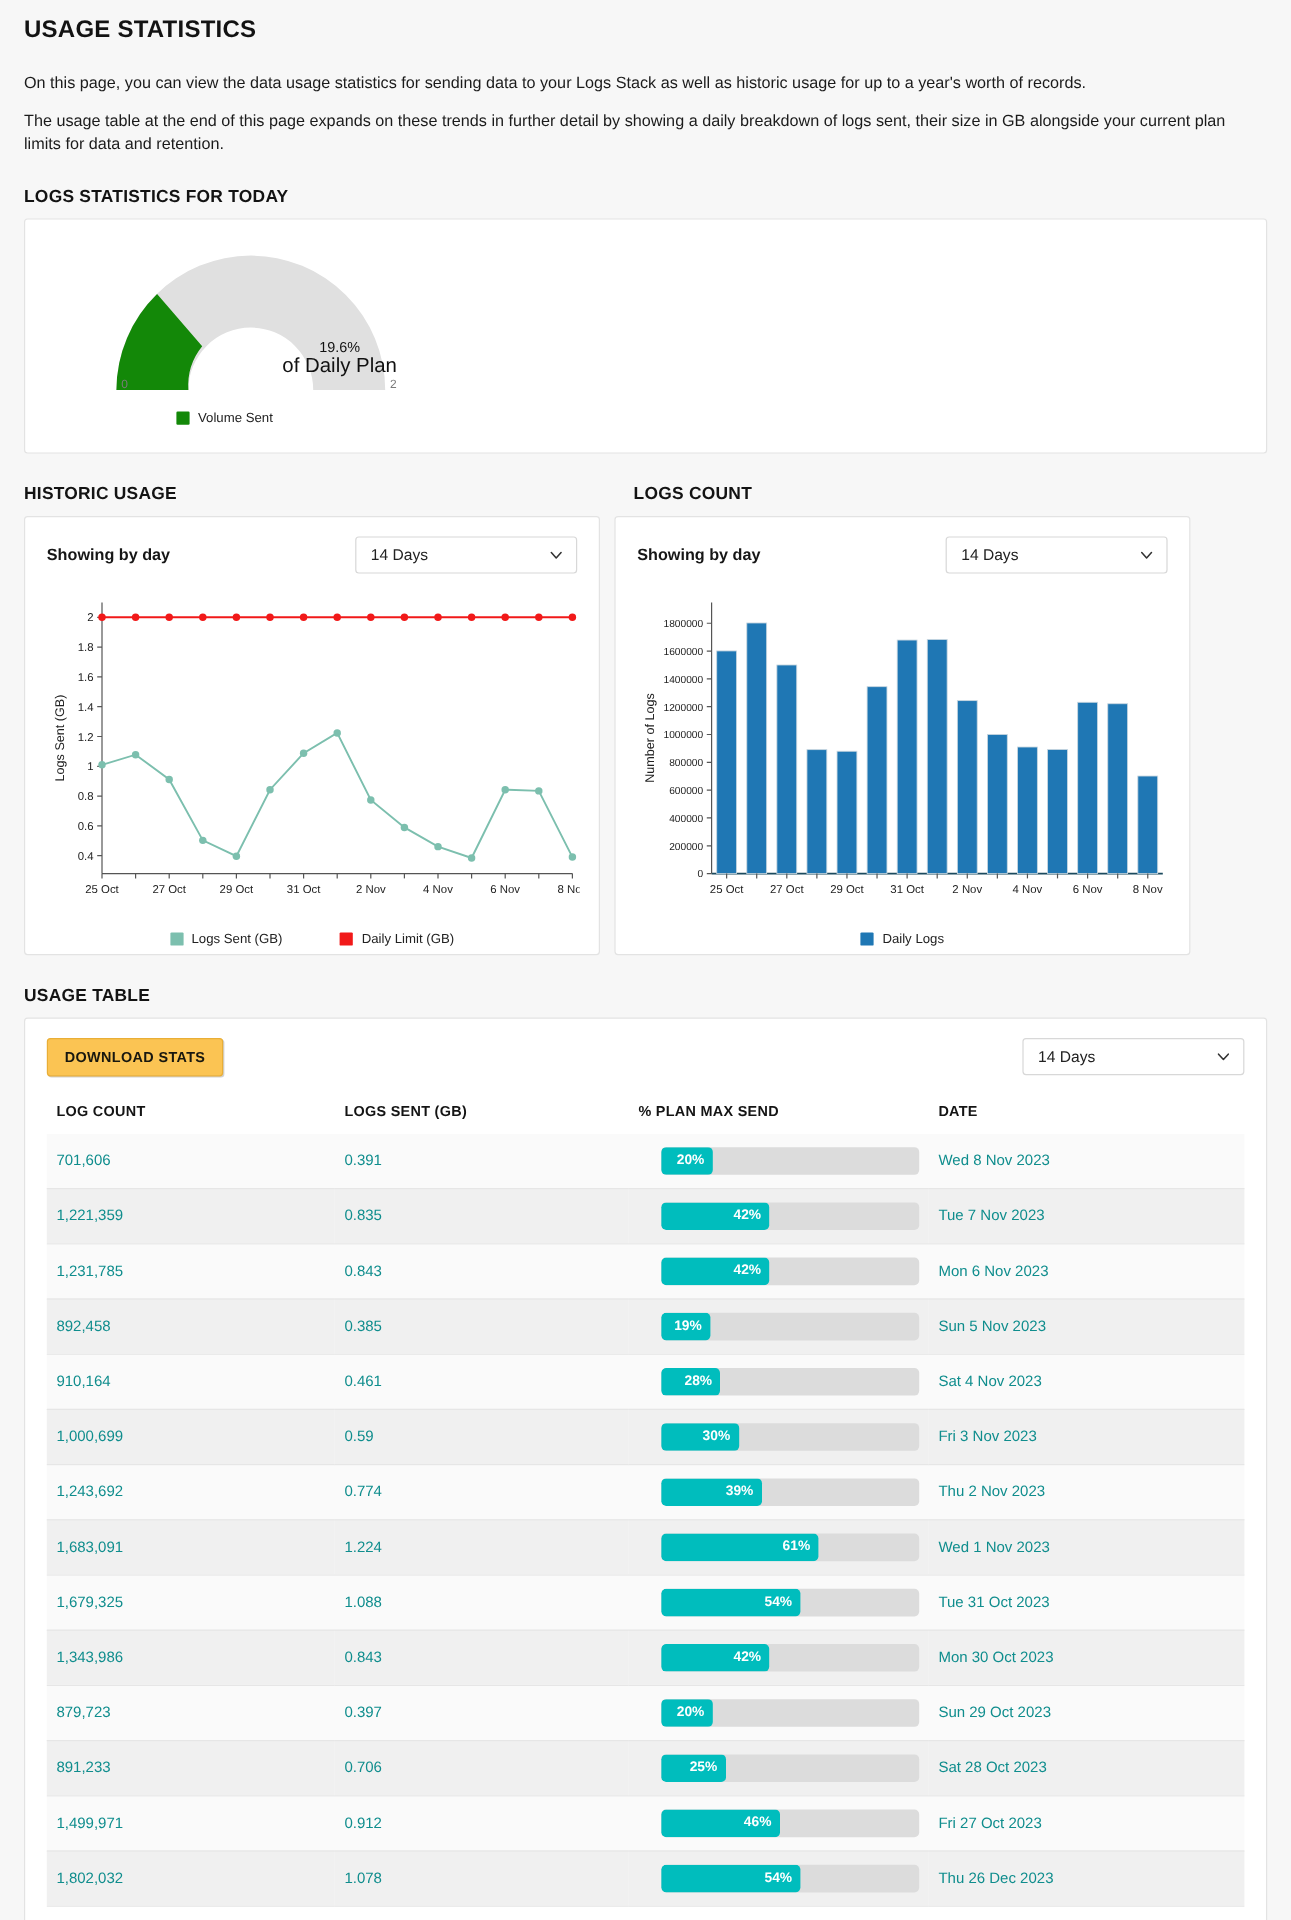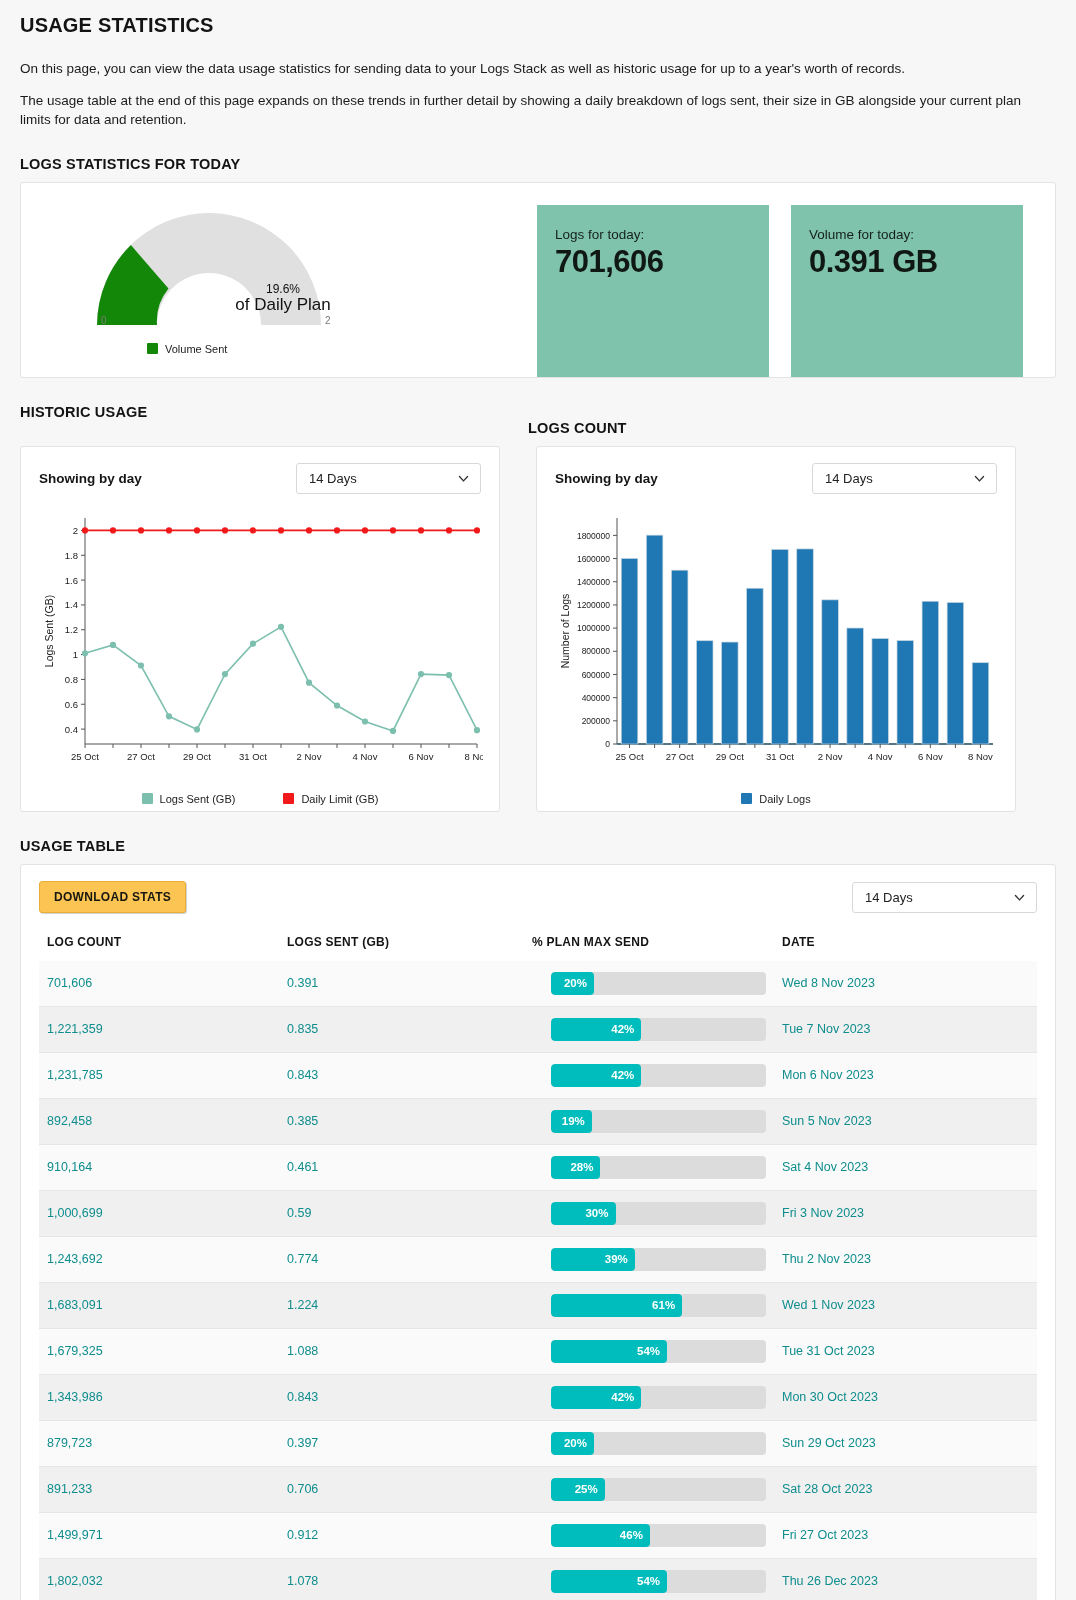--- a/index.html
+++ b/index.html
@@ -51,21 +51,21 @@
   .stat-cards { display: flex; gap: 22px; padding-top: 8px; }
   .stat-card {
     width: 232px; height: 172px;
     background: #7fc3ad;
     padding: 22px 18px;
   }
   .stat-label { font-size: 13.5px; color: #15201d; margin-bottom: 2px; }
   .stat-value { font-size: 31px; font-weight: bold; color: #101814; letter-spacing: -.5px; }
 
   
-  .charts-row { display: flex; gap: 36px; }
+  .charts-row { display: flex; gap: 12px; }
   .chart-card { width: 480px; height: 366px; padding: 16px 18px 10px 18px; position: relative; }
   .chart-head { display: flex; align-items: center; justify-content: space-between; }
   .chart-head-label { font-size: 13.5px; font-weight: bold; color: #161616; }
 
   .select-box {
     width: 185px; height: 31px;
     border: 1px solid #d8d8d8; border-radius: 3px; background: #fff;
     display: flex; align-items: center; justify-content: space-between;
     padding: 0 10px 0 12px; font-size: 13px; color: #222; cursor: pointer;
   }
@@ -74,21 +74,21 @@
   .plot { position: relative; margin-top: 14px; }
   .chart-legend {
     position: absolute; bottom: 6px; left: 0; width: 100%;
     display: flex; justify-content: center; gap: 48px;
     font-size: 11px; color: #222;
   }
   .legend-item { display: flex; align-items: center; gap: 7px; }
 
   
   .table-card { padding: 16px 18px 22px 18px; }
-  .table-toolbar { display: flex; align-items: flex-end; justify-content: space-between; }
+  .table-toolbar { display: flex; align-items: center; justify-content: space-between; }
   .btn-download {
     background: #fbc453; border: 1px solid #e9ae36; border-radius: 3px;
     font-size: 12px; font-weight: bold; letter-spacing: .3px;
     padding: 8px 14px; color: #17170f; cursor: pointer;
     box-shadow: 1px 1px 0 rgba(0,0,0,.18);
   }
   table.usage { width: 100%; border-collapse: collapse; margin-top: 16px; }
   table.usage th {
     text-align: left; font-size: 12px; font-weight: bold; letter-spacing: .25px;
     text-transform: uppercase; color: #141414; padding: 6px 8px 12px 8px;
@@ -134,37 +134,27 @@
         <span class="gauge-sub">of Daily Plan</span>
       </div>
       <div style="position:absolute;left:64px;top:118px;font-size:10px;color:#7a7a7a;">0</div>
       <div style="position:absolute;left:288px;top:118px;font-size:10px;color:#7a7a7a;">2</div>
       <div class="gauge-legend">
         <span class="sw" style="background:#138808"></span>
         <span>Volume Sent</span>
       </div>
     </div>
 
-    <div class="stat-cards">
-      <div class="stat-card">
-        <div class="stat-label">Logs for today:</div>
-        <div class="stat-value">701,606</div>
-      </div>
-      <div class="stat-card">
-        <div class="stat-label">Volume for today:</div>
-        <div class="stat-value">0.391 GB</div>
-      </div>
-    </div>
   </div>
 
   <div style="display:flex;gap:28px;">
     <div style="width:480px;">
       <h2 class="section-title">HISTORIC USAGE</h2>
     </div>
-    <div style="width:480px;margin-top:16px;">
+    <div style="width:480px;">
       <h2 class="section-title">LOGS COUNT</h2>
     </div>
   </div>
 
   <div class="charts-row">
 
     <div class="card chart-card">
       <div class="chart-head">
         <div class="chart-head-label">Showing by day</div>
         <div class="select-box">

